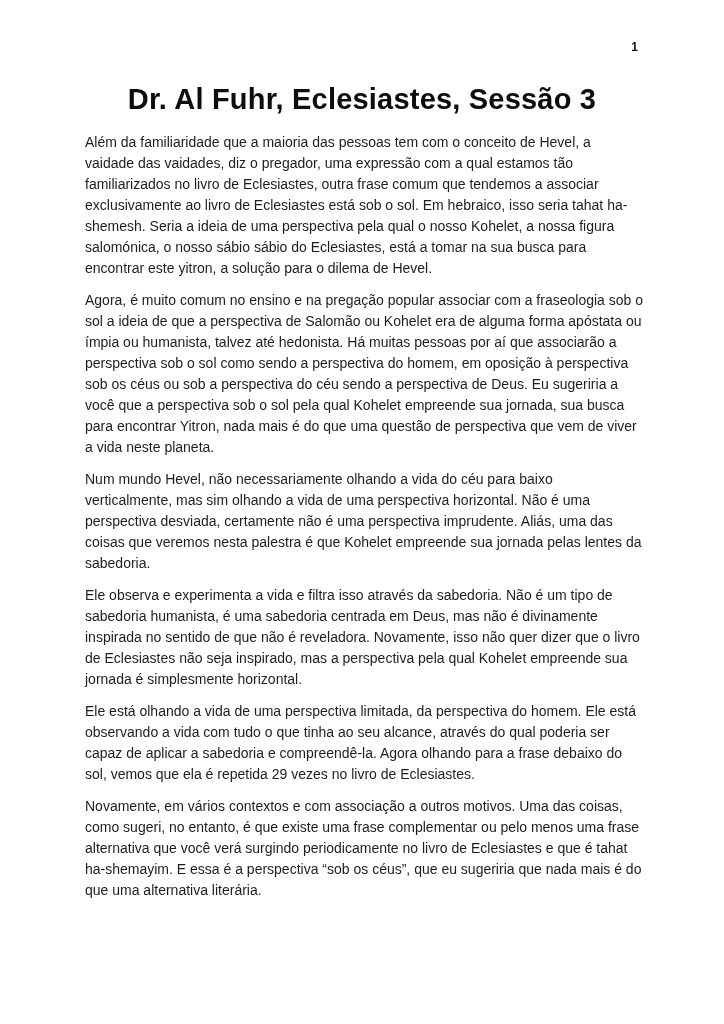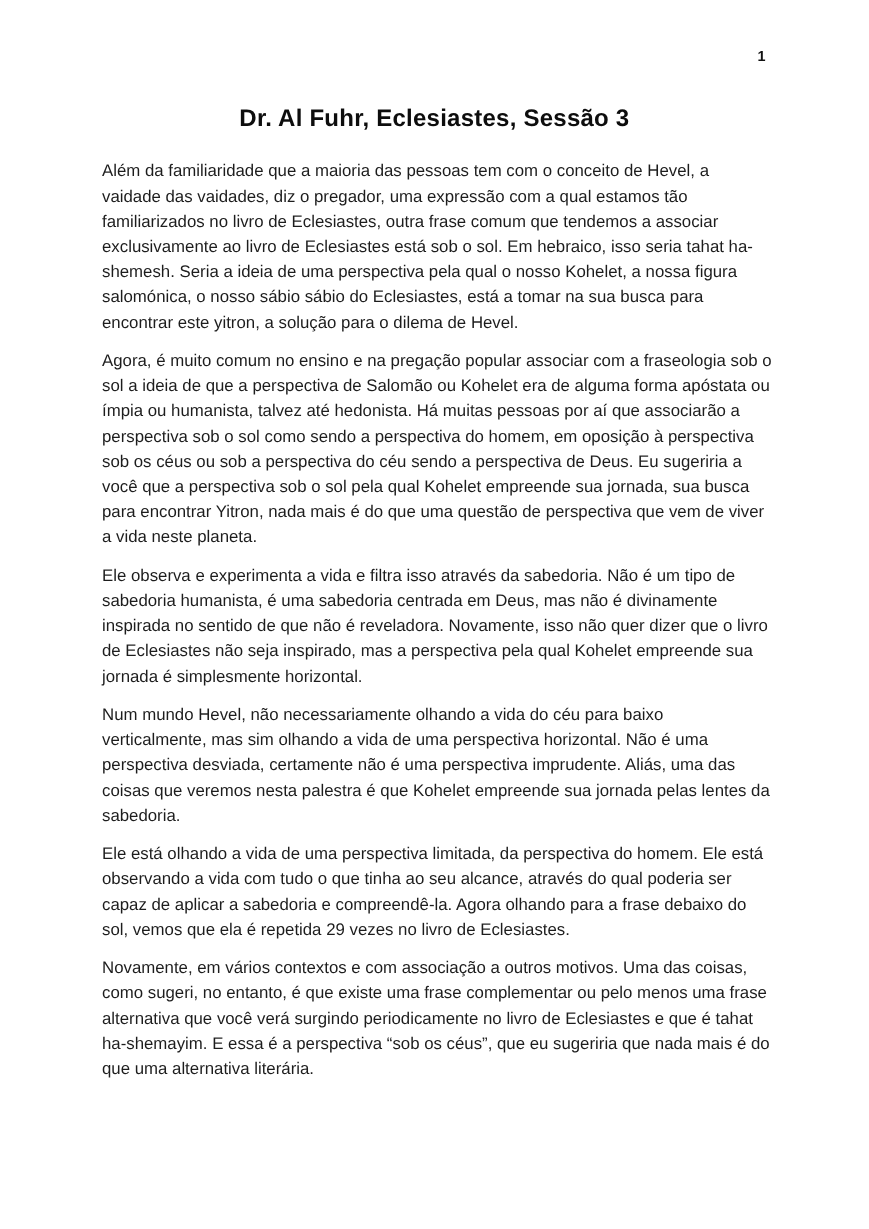--- a/index.html
+++ b/index.html
@@ -21,21 +21,21 @@
     position: absolute;
     top: 40px;
     right: 86px;
     font-size: 12px;
     font-weight: bold;
     color: #111111;
   }
   .doc-title {
     margin: 84px 0 0 0;
     text-align: center;
-    font-size: 20px;
+    font-size: 29px;
     line-height: 30px;
     font-weight: bold;
     color: #0d0d0d;
     letter-spacing: 0.2px;
   }
   .doc-copyright {
     margin: 0;
     text-align: center;
     font-size: 15px;
     line-height: 20px;
@@ -59,19 +59,19 @@
 <div class="page">
 
   <div class="page-number">1</div>
 
   <h1 class="doc-title">Dr. Al Fuhr, Eclesiastes, Sessão 3</h1>
 
 
   <div class="doc-body">
     <p>Além da familiaridade que a maioria das pessoas tem com o conceito de Hevel, a vaidade das vaidades, diz o pregador, uma expressão com a qual estamos tão familiarizados no livro de Eclesiastes, outra frase comum que tendemos a associar exclusivamente ao livro de Eclesiastes está sob o sol. Em hebraico, isso seria tahat ha-shemesh. Seria a ideia de uma perspectiva pela qual o nosso Kohelet, a nossa figura salomónica, o nosso sábio sábio do Eclesiastes, está a tomar na sua busca para encontrar este yitron, a solução para o dilema de Hevel.</p>
     <p>Agora, é muito comum no ensino e na pregação popular associar com a fraseologia sob o sol a ideia de que a perspectiva de Salomão ou Kohelet era de alguma forma apóstata ou ímpia ou humanista, talvez até hedonista. Há muitas pessoas por aí que associarão a perspectiva sob o sol como sendo a perspectiva do homem, em oposição à perspectiva sob os céus ou sob a perspectiva do céu sendo a perspectiva de Deus. Eu sugeriria a você que a perspectiva sob o sol pela qual Kohelet empreende sua jornada, sua busca para encontrar Yitron, nada mais é do que uma questão de perspectiva que vem de viver a vida neste planeta.</p>
+    <p>Num mundo Hevel, não necessariamente olhando a vida do céu para baixo verticalmente, mas sim olhando a vida de uma perspectiva horizontal. Não é uma perspectiva desviada, certamente não é uma perspectiva imprudente. Aliás, uma das coisas que veremos nesta palestra é que Kohelet empreende sua jornada pelas lentes da sabedoria.</p>
     <p>Ele observa e experimenta a vida e filtra isso através da sabedoria. Não é um tipo de sabedoria humanista, é uma sabedoria centrada em Deus, mas não é divinamente inspirada no sentido de que não é reveladora. Novamente, isso não quer dizer que o livro de Eclesiastes não seja inspirado, mas a perspectiva pela qual Kohelet empreende sua jornada é simplesmente horizontal.</p>
-    <p>Num mundo Hevel, não necessariamente olhando a vida do céu para baixo verticalmente, mas sim olhando a vida de uma perspectiva horizontal. Não é uma perspectiva desviada, certamente não é uma perspectiva imprudente. Aliás, uma das coisas que veremos nesta palestra é que Kohelet empreende sua jornada pelas lentes da sabedoria.</p>
     <p>Ele está olhando a vida de uma perspectiva limitada, da perspectiva do homem. Ele está observando a vida com tudo o que tinha ao seu alcance, através do qual poderia ser capaz de aplicar a sabedoria e compreendê-la. Agora olhando para a frase debaixo do sol, vemos que ela é repetida 29 vezes no livro de Eclesiastes.</p>
     <p>Novamente, em vários contextos e com associação a outros motivos. Uma das coisas, como sugeri, no entanto, é que existe uma frase complementar ou pelo menos uma frase alternativa que você verá surgindo periodicamente no livro de Eclesiastes e que é tahat ha-shemayim. E essa é a perspectiva “sob os céus”, que eu sugeriria que nada mais é do que uma alternativa literária.</p>
   </div>
 
 </div>
 
 </body></html>

